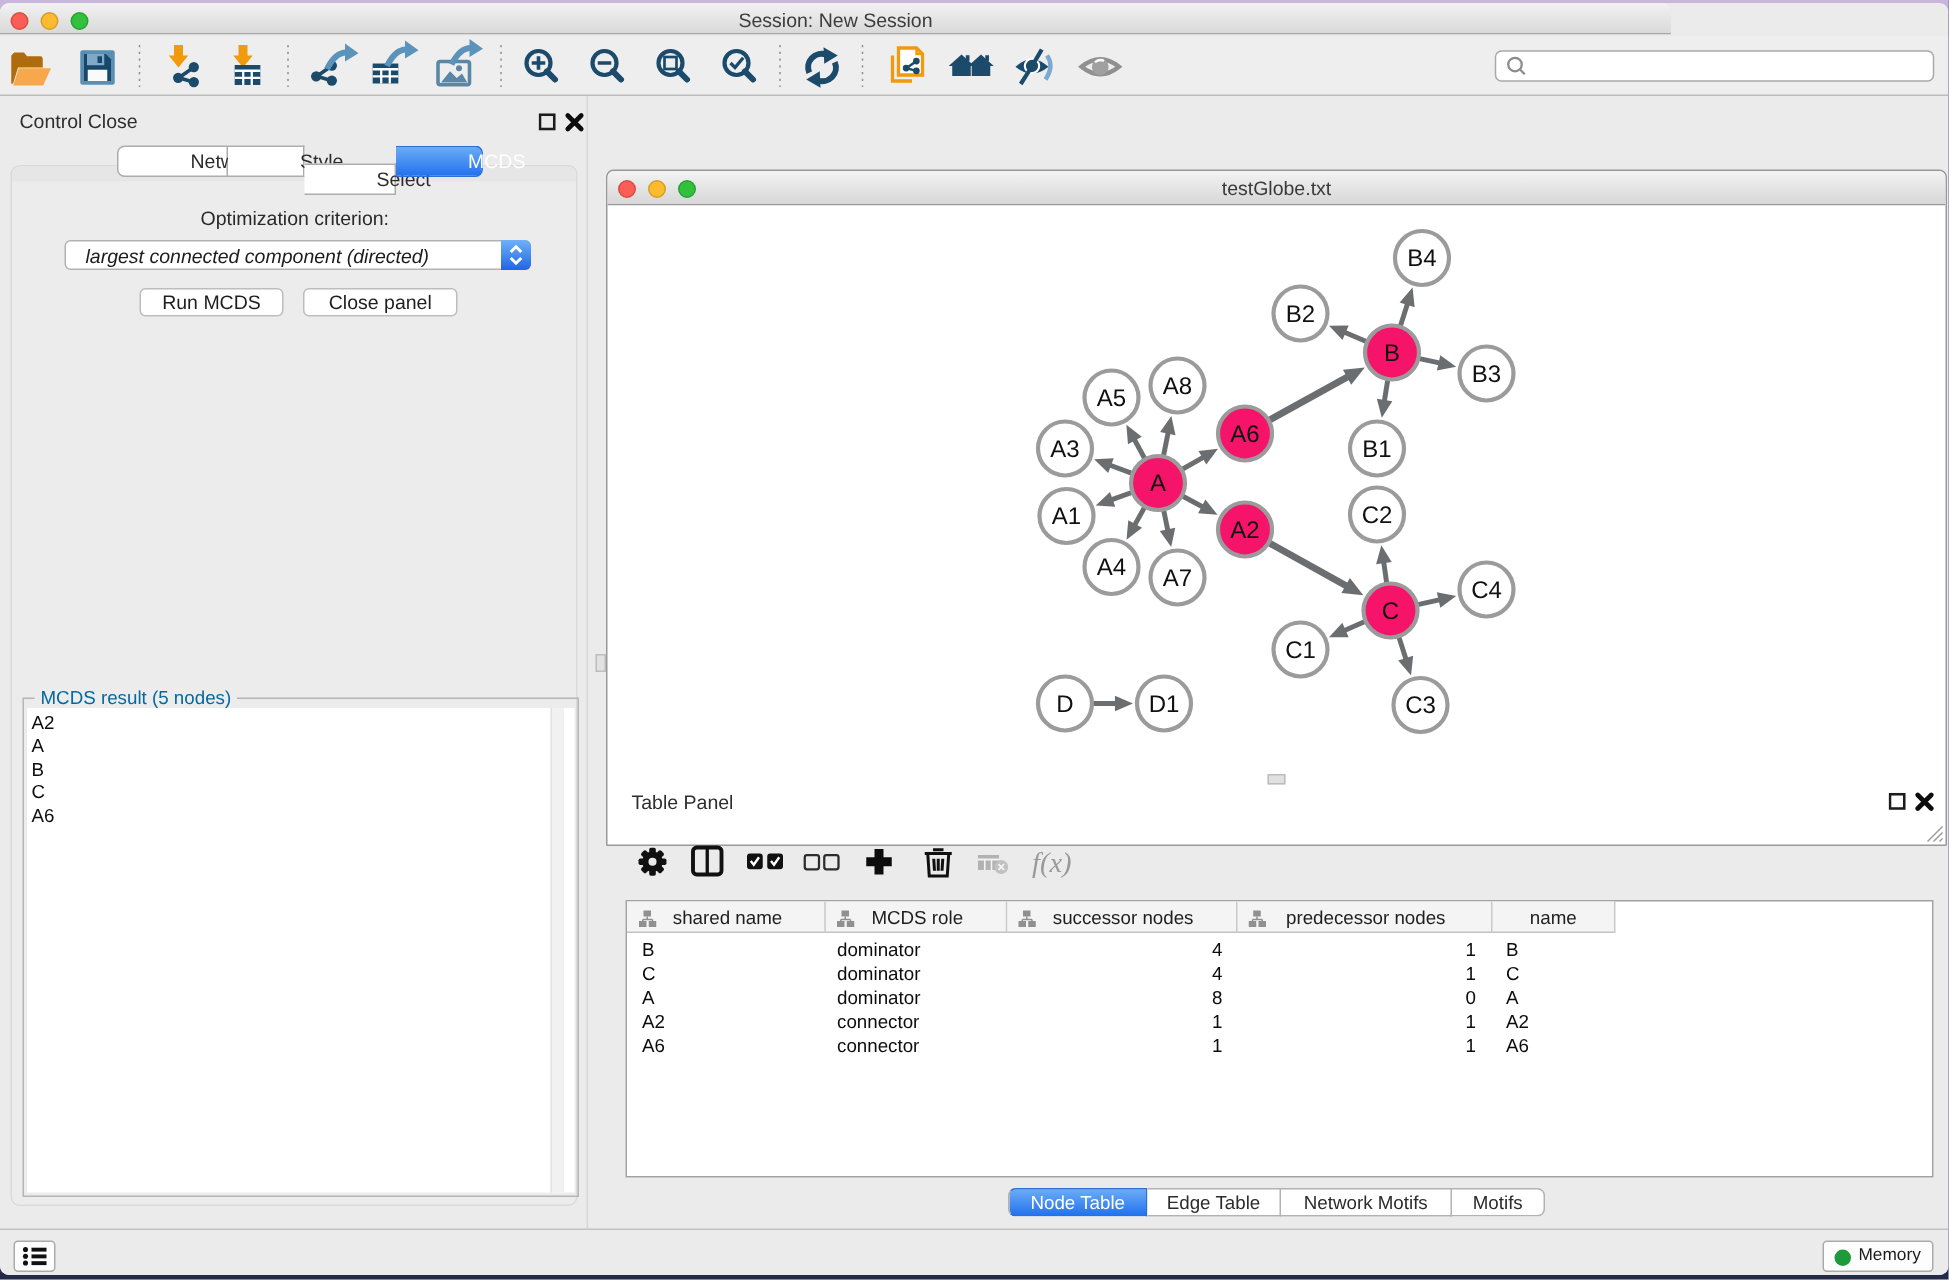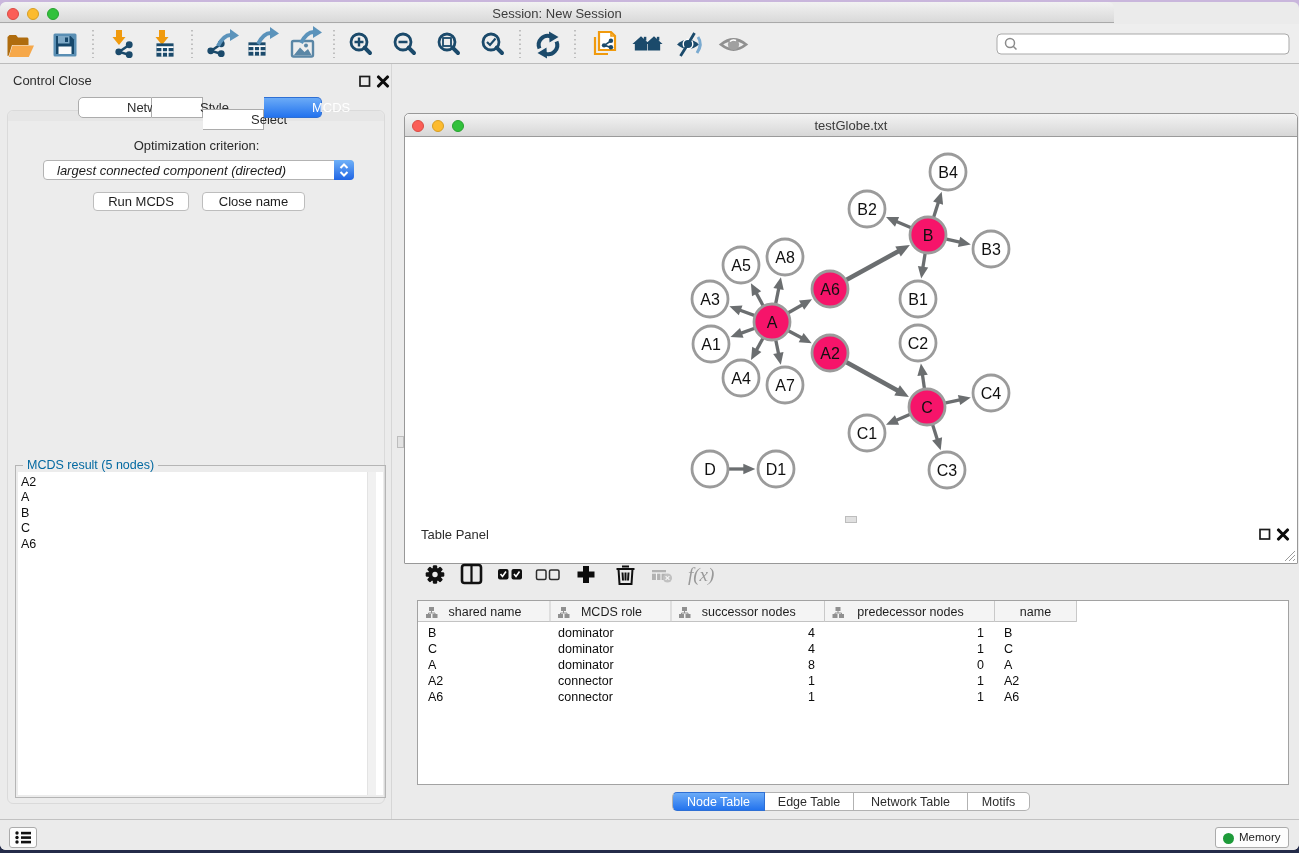--- a/index.html
+++ b/index.html
@@ -174,21 +174,21 @@
 <div style="position:absolute;left:43px;top:96px;width:311px;height:20px;background:#fff;border:1px solid #b3b3b3;border-radius:4px;font-style:italic;">
 <div style="position:absolute;left:13px;top:2px;font-size:13px;color:#1c1c1c;">largest connected component (directed)</div>
 <div style="position:absolute;right:-1px;top:-1px;width:20px;height:20px;background:linear-gradient(#6fb1f8,#2065e4);border-radius:0 4px 4px 0;">
 <svg width="20" height="20">
             <path d="M6.5 8 L10 4.5 L13.5 8" fill="none" stroke="#fff" stroke-width="2"></path>
             <path d="M6.5 12 L10 15.5 L13.5 12" fill="none" stroke="#fff" stroke-width="2"></path>
           </svg>
 </div>
       </div>
 <div style="position:absolute;left:93px;top:128px;width:96px;height:19px;background:#fff;border:1px solid #bdbdbd;border-radius:4px;text-align:center;line-height:18px;font-size:13px;color:#1e1e1e;">Run MCDS</div>
-<div style="position:absolute;left:202px;top:128px;width:103px;height:19px;background:#fff;border:1px solid #bdbdbd;border-radius:4px;text-align:center;line-height:18px;font-size:13px;color:#1e1e1e;">Close name</div>
+<div style="position:absolute;left:202px;top:128px;width:103px;height:19px;background:#fff;border:1px solid #bdbdbd;border-radius:4px;text-align:center;line-height:18px;font-size:13px;color:#1e1e1e;">Close panel</div>
 <div id="grpbox" style="position:absolute;left:15px;top:401px;width:371px;height:333px;border:1px solid #b5b5b5;">
 <div style="position:absolute;left:7px;top:-8px;background:#ececec;padding:0 4px;font-size:12.5px;color:#0369a1;">MCDS result (5 nodes)</div>
 <div style="position:absolute;left:2px;top:6px;width:365px;height:323px;background:#fff;"></div>
 <div style="position:absolute;right:9px;top:6px;width:9px;height:323px;background:#f1f1f1;border-left:1px solid #e3e3e3;"></div>
 <div style="position:absolute;left:5px;top:9px;font-size:12.5px;line-height:15.4px;color:#0e0e0e;">A2<br>A<br>B<br>C<br>A6</div>
 </div>
 <div style="position:absolute;left:397px;top:372px;width:7px;height:12px;background:#e2e2e2;border:1px solid #bdbdbd;"></div>
 <div style="position:absolute;left:391px;top:0px;width:1px;height:755px;background:#d6d6d6;"></div>
 <div style="position:absolute;left:404px;top:1px;width:894px;height:451px;background:#fff;border:1px solid #989898;border-radius:5px 5px 1px 1px;margin-top:48px;">
 <div style="position:absolute;left:0;top:0;width:892px;height:23px;background:linear-gradient(#f3f3f3,#d7d7d7);border-bottom:1px solid #9a9a9a;border-radius:5px 5px 0 0;">
@@ -394,21 +394,21 @@
 <div class="trow num" style="left:406px;top:71.5px;width:160px;">1</div>
 <div class="trow" style="left:586px;top:71.5px;">A2</div>
 <div class="trow" style="left:10px;top:87.5px;">A6</div>
 <div class="trow" style="left:140px;top:87.5px;">connector</div>
 <div class="trow num" style="left:253px;top:87.5px;width:144px;">1</div>
 <div class="trow num" style="left:406px;top:87.5px;width:160px;">1</div>
 <div class="trow" style="left:586px;top:87.5px;">A6</div>
 </div>
 <div class="btab" style="left:672px;top:728px;width:93px;background:linear-gradient(#6babf7,#2373ee);color:#fff;border-color:#2e6fd4;border-left:1px solid #b2b2b2;border-radius:5px 0 0 5px;">Node Table</div>
 <div class="btab" style="left:765px;top:728px;width:89px;">Edge Table</div>
-<div class="btab" style="left:854px;top:728px;width:114px;">Network Table</div>
+<div class="btab" style="left:854px;top:728px;width:114px;">Network Motifs</div>
 <div class="btab" style="left:968px;top:728px;width:62px;border-radius:0 5px 5px 0;">Motifs</div>
   </div>
   <div id="statusbar">
     <div class="mbtn" style="left:9px;top:7px;width:28px;height:21px;">
       <svg width="26" height="19" style="position:absolute;left:1px;top:0">
         <circle cx="6" cy="5" r="1.7" fill="#111"></circle>
           <circle cx="6" cy="9.5" r="1.7" fill="#111"></circle>
           <circle cx="6" cy="14" r="1.7" fill="#111"></circle>
         <rect x="10" y="3.8" width="10" height="2.6" fill="#111"></rect>
           <rect x="10" y="8.3" width="10" height="2.6" fill="#111"></rect>

